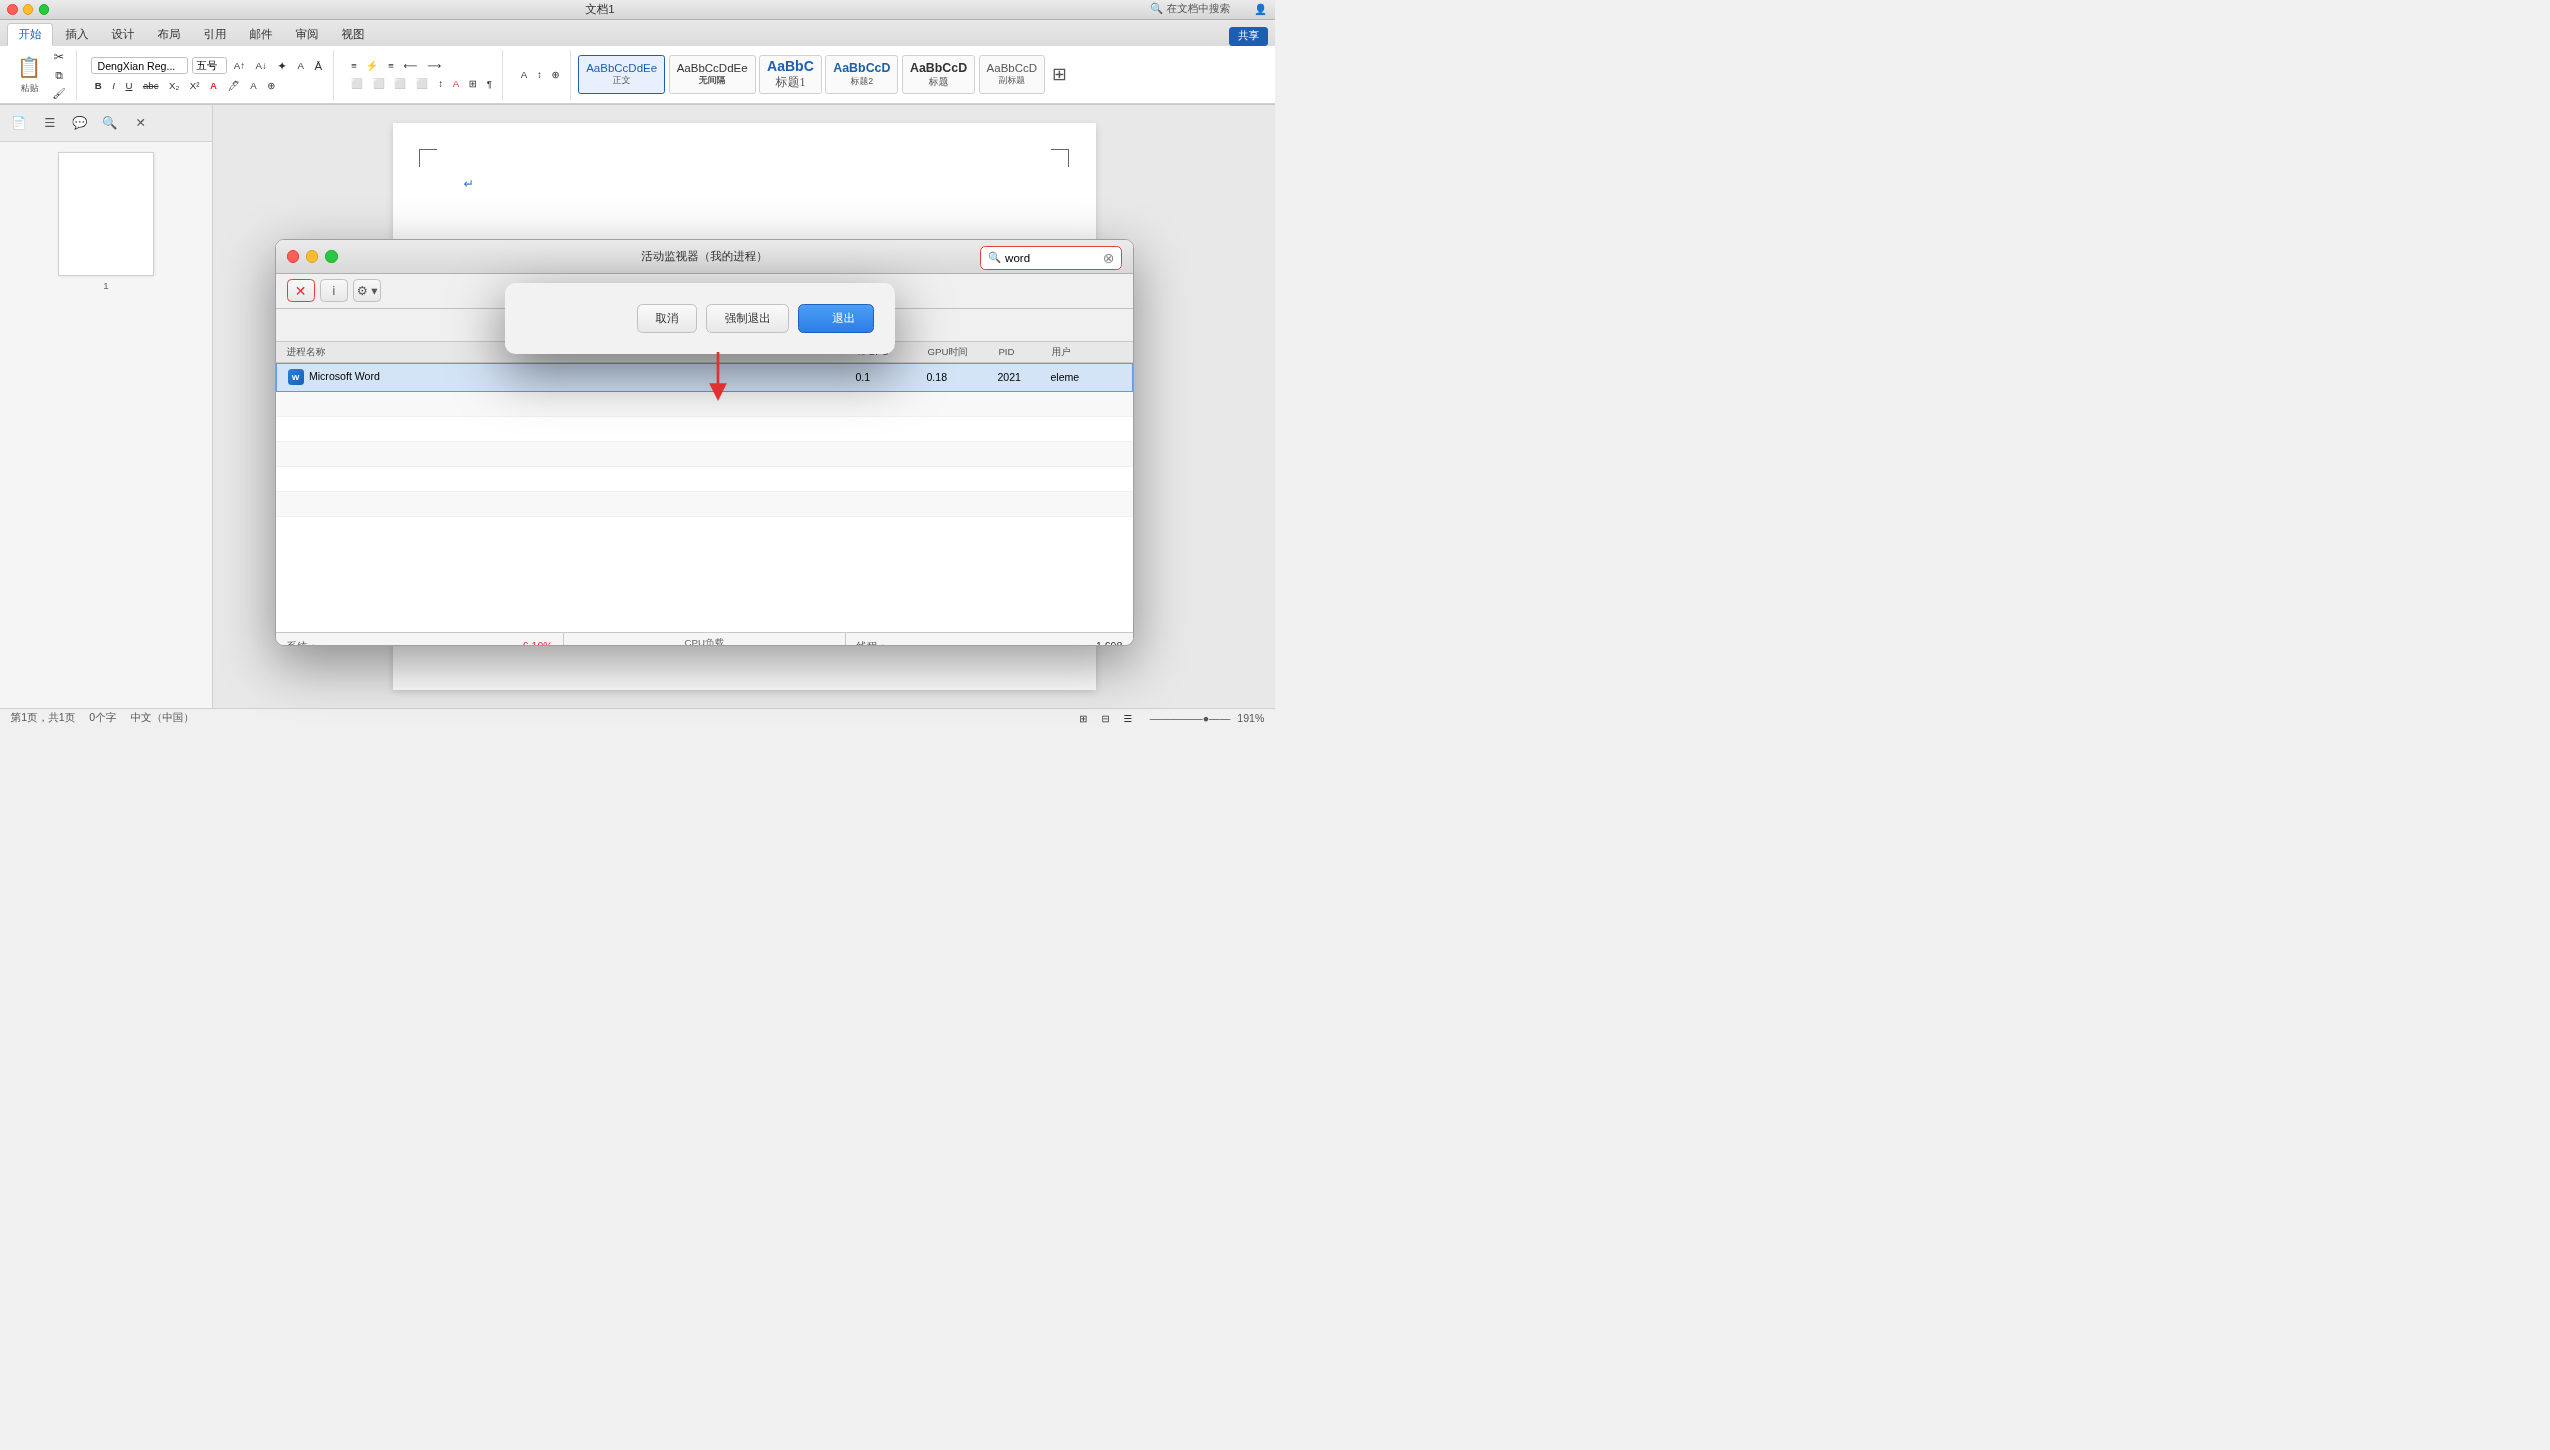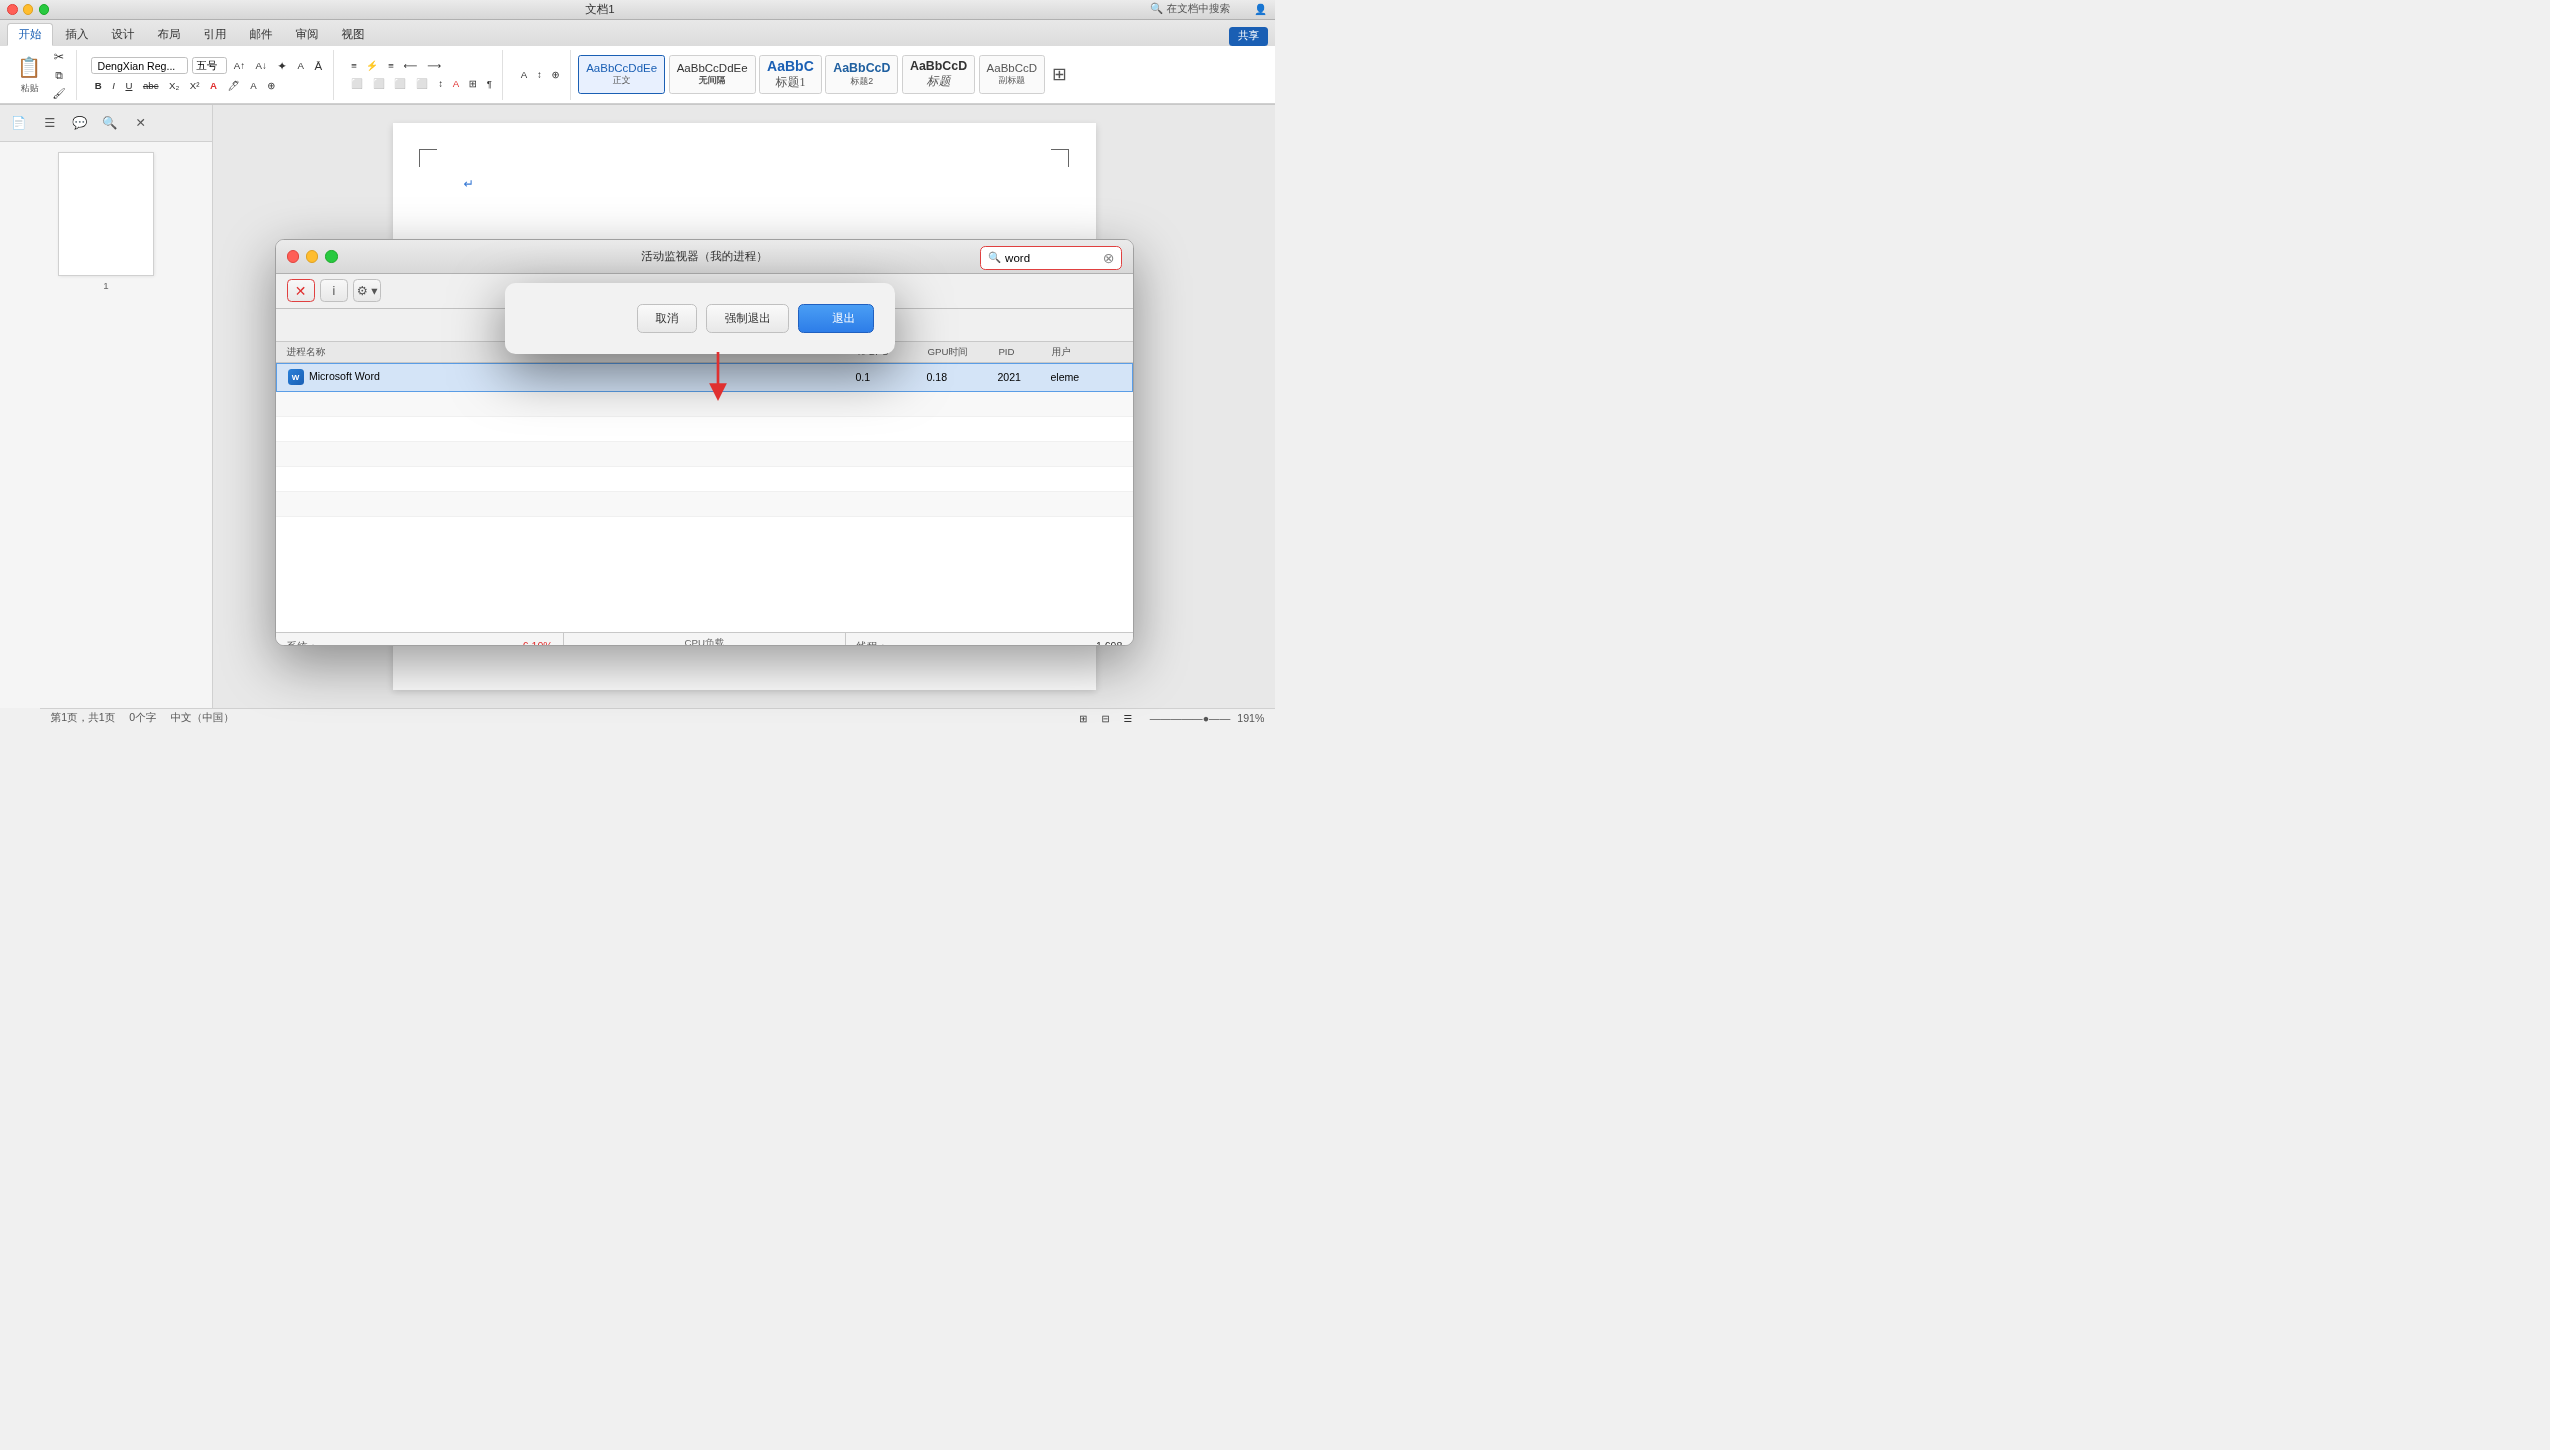--- a/index.html
+++ b/index.html
@@ -239,21 +239,20 @@
     .status-bar {
       height: 19.5px;
       background: #f0f0f0;
       border-top: 0.9px solid #d0d0d0;
       display: flex;
       align-items: center;
       padding: 0 10.6px;
       font-size: 10.6px;
       color: #555;
       justify-content: space-between;
-      margin-left: 40px;
     }
 
     
     .activity-monitor {
       position: fixed;
       top: 239px;
       left: 275px;
       width: 859px;
       height: 407px;
       background: #f5f5f5;
@@ -647,21 +646,21 @@
       <div class="style-item">
         <span style="font-size:14px;color:#1a5fb4;font-weight:bold;">AaBbC</span>
         <span style="font-size:12px;color:#555;font-family:Liberation Serif, serif;">标题1</span>
       </div>
       <div class="style-item">
         <span style="font-size:12.4px;color:#2060a0;font-weight:bold;">AaBbCcD</span>
         <span style="font-size:8.9px;color:#555;">标题2</span>
       </div>
       <div class="style-item">
         <span style="font-size:12.4px;color:#333;font-weight:bold;">AaBbCcD</span>
-        <span style="font-size:12px;color:#555;font-style:italic;">标题</span>
+        <span style="font-size:10px;color:#555;">标题</span>
       </div>
       <div class="style-item">
         <span style="font-size:11.5px;color:#555;">AaBbCcD</span>
         <span style="font-size:8.9px;color:#555;">副标题</span>
       </div>
       <button class="toolbar-btn" style="font-size:17.7px;color:#555;">⊞</button>
     </div>
   </div>
 </div>
 

